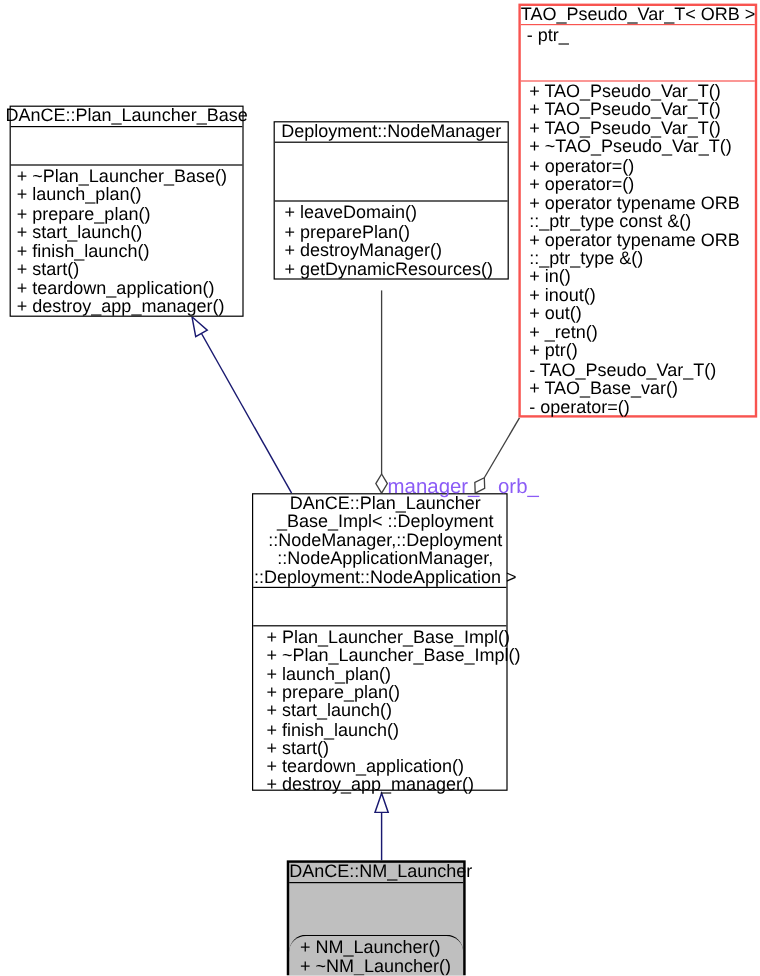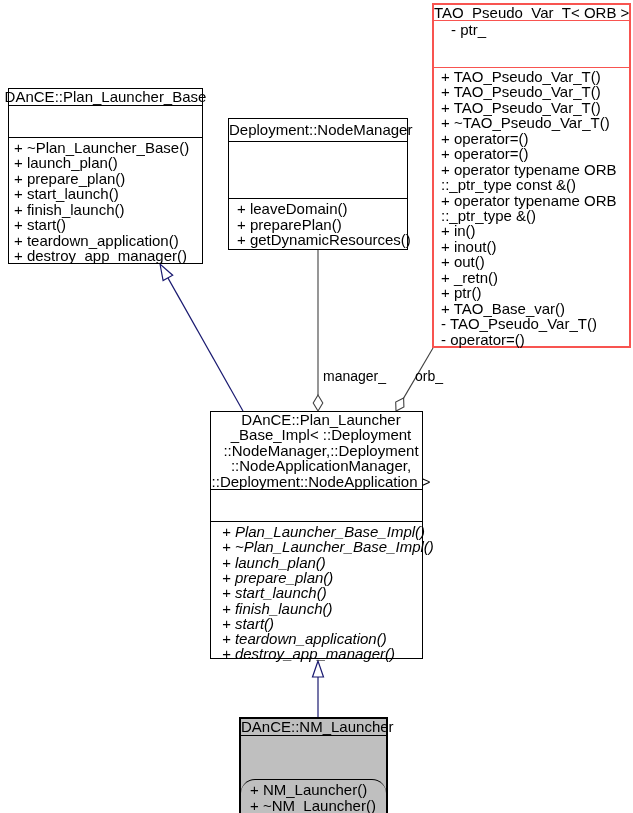--- a/index.html
+++ b/index.html
@@ -34,21 +34,21 @@
   }
   .sec-title {
     display: flex;
     flex-direction: column;
     justify-content: center;
     text-align: center;
     white-space: nowrap;
   }
   .sec-attrs {
     border-top: 1px solid #000000;
-    padding: 2px 0 0 17px;
+    padding: 2px 0 0 5px;
     white-space: nowrap;
   }
   .sec-methods {
     border-top: 1px solid #000000;
     flex: 1;
     padding: 2px 0 0 5px;
     white-space: nowrap;
     text-align: left;
     margin-top: 29px;
   }
@@ -68,27 +68,27 @@
   }
   
   .uml-box.impl .sec-title {
     text-align: left;
     padding-left: 9px;
     line-height: 15.4px;
   }
   .uml-box.impl .sec-methods {
     padding-left: 11px;
     line-height: 15.3px;
-    font-style: italic;
   }
   .edge-label {
     position: absolute;
-    font-size: 14px;
-    color: #000000;
-    white-space: nowrap;
+    font-size: 17px;
+    color: #8b5cf6;
+    white-space: nowrap;
+    margin-top: 28px;
   }
 </style>
 </head>
 <body>
 
 <div class="canvas">
 
   <svg class="edges" viewBox="0 0 633 813">
 
     <g>
@@ -122,28 +122,29 @@
         <div>+ launch_plan()</div>
         <div>+ prepare_plan()</div>
         <div>+ start_launch()</div>
         <div>+ finish_launch()</div>
         <div>+ start()</div>
         <div>+ teardown_application()</div>
         <div>+ destroy_app_manager()</div>
       </div>
   </div>
 
-  <div class="uml-box" style="left:228px; top:118px; width:180px; height:132px;">
+  <div class="uml-box" style="left:228px; top:101px; width:196px; height:132px;">
     <div class="sec-title" style="height:22px;">
         <div>Deployment::NodeManager</div>
       </div>
     <div class="sec-attrs" style="height:25px;"></div>
     <div class="sec-methods" style="padding-left:8px;">
         <div>+ leaveDomain()</div>
         <div>+ preparePlan()</div>
+        <div>+ destroyManager()</div>
         <div>+ getDynamicResources()</div>
       </div>
   </div>
 
   <div class="uml-box red" style="left:432px; top:3px; width:199px; height:345px;">
     <div class="sec-title" style="height:27px;">
         <div>TAO_Pseudo_Var_T&lt; ORB &gt;</div>
       </div>
     <div class="sec-attrs" style="height:20px; padding-top:1px;">
         <div>- ptr_</div>
@@ -157,22 +158,22 @@
         <div>+ operator=()</div>
         <div>+ operator typename ORB</div>
         <div>::_ptr_type const &amp;()</div>
         <div>+ operator typename ORB</div>
         <div>::_ptr_type &amp;()</div>
         <div>+ in()</div>
         <div>+ inout()</div>
         <div>+ out()</div>
         <div>+ _retn()</div>
         <div>+ ptr()</div>
+        <div>- TAO_Pseudo_Var_T()</div>
         <div>+ TAO_Base_var()</div>
-        <div>- TAO_Pseudo_Var_T()</div>
         <div>- operator=()</div>
       </div>
   </div>
 
   <div class="uml-box impl" style="left:210px; top:411px; width:213px; height:248px;">
     <div class="sec-title" style="height:81px;align-items:center;">
         <div>DAnCE::Plan_Launcher</div>
         <div>_Base_Impl&lt; ::Deployment</div>
         <div>::NodeManager,::Deployment</div>
         <div>::NodeApplicationManager,</div>

